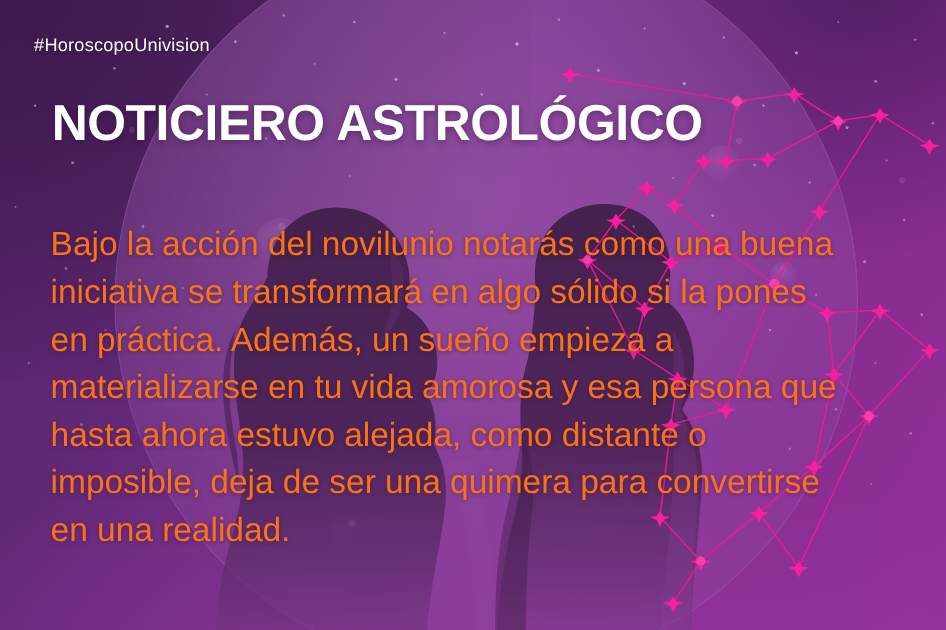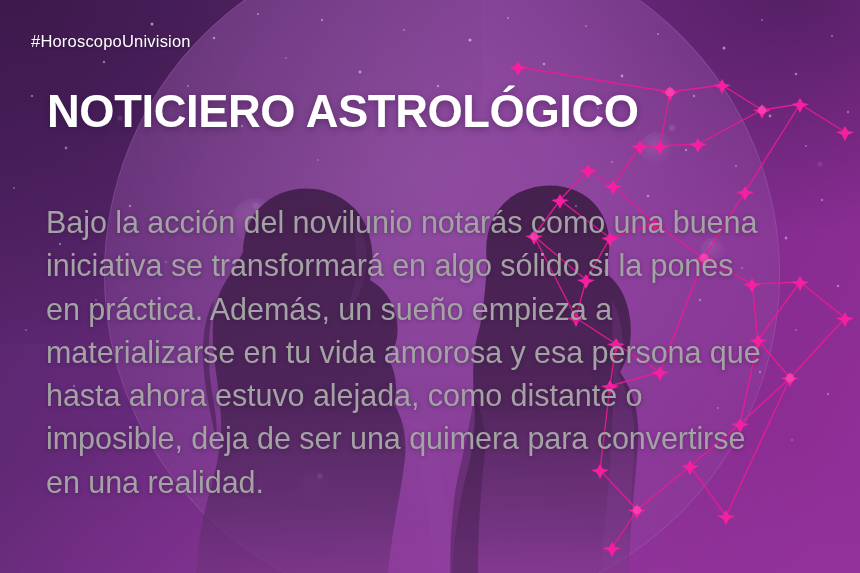--- a/index.html
+++ b/index.html
@@ -124,21 +124,21 @@
   }
   .body-text {
     position: absolute;
     left: 46px; top: 201px;
     width: 790px;
   }
   .body-text p {
     font-size: 30.5px;
     line-height: 43.3px;
     font-weight: 400;
-    color: #a3a3a3;
+    color: #f97316;
     letter-spacing: -0.05px;
     text-shadow: 0 1px 4px rgba(48,16,60,0.40);
   }
 </style>
 </head>
 <body>
 
 <div id="card">
 
   <div class="bg-base"></div>

